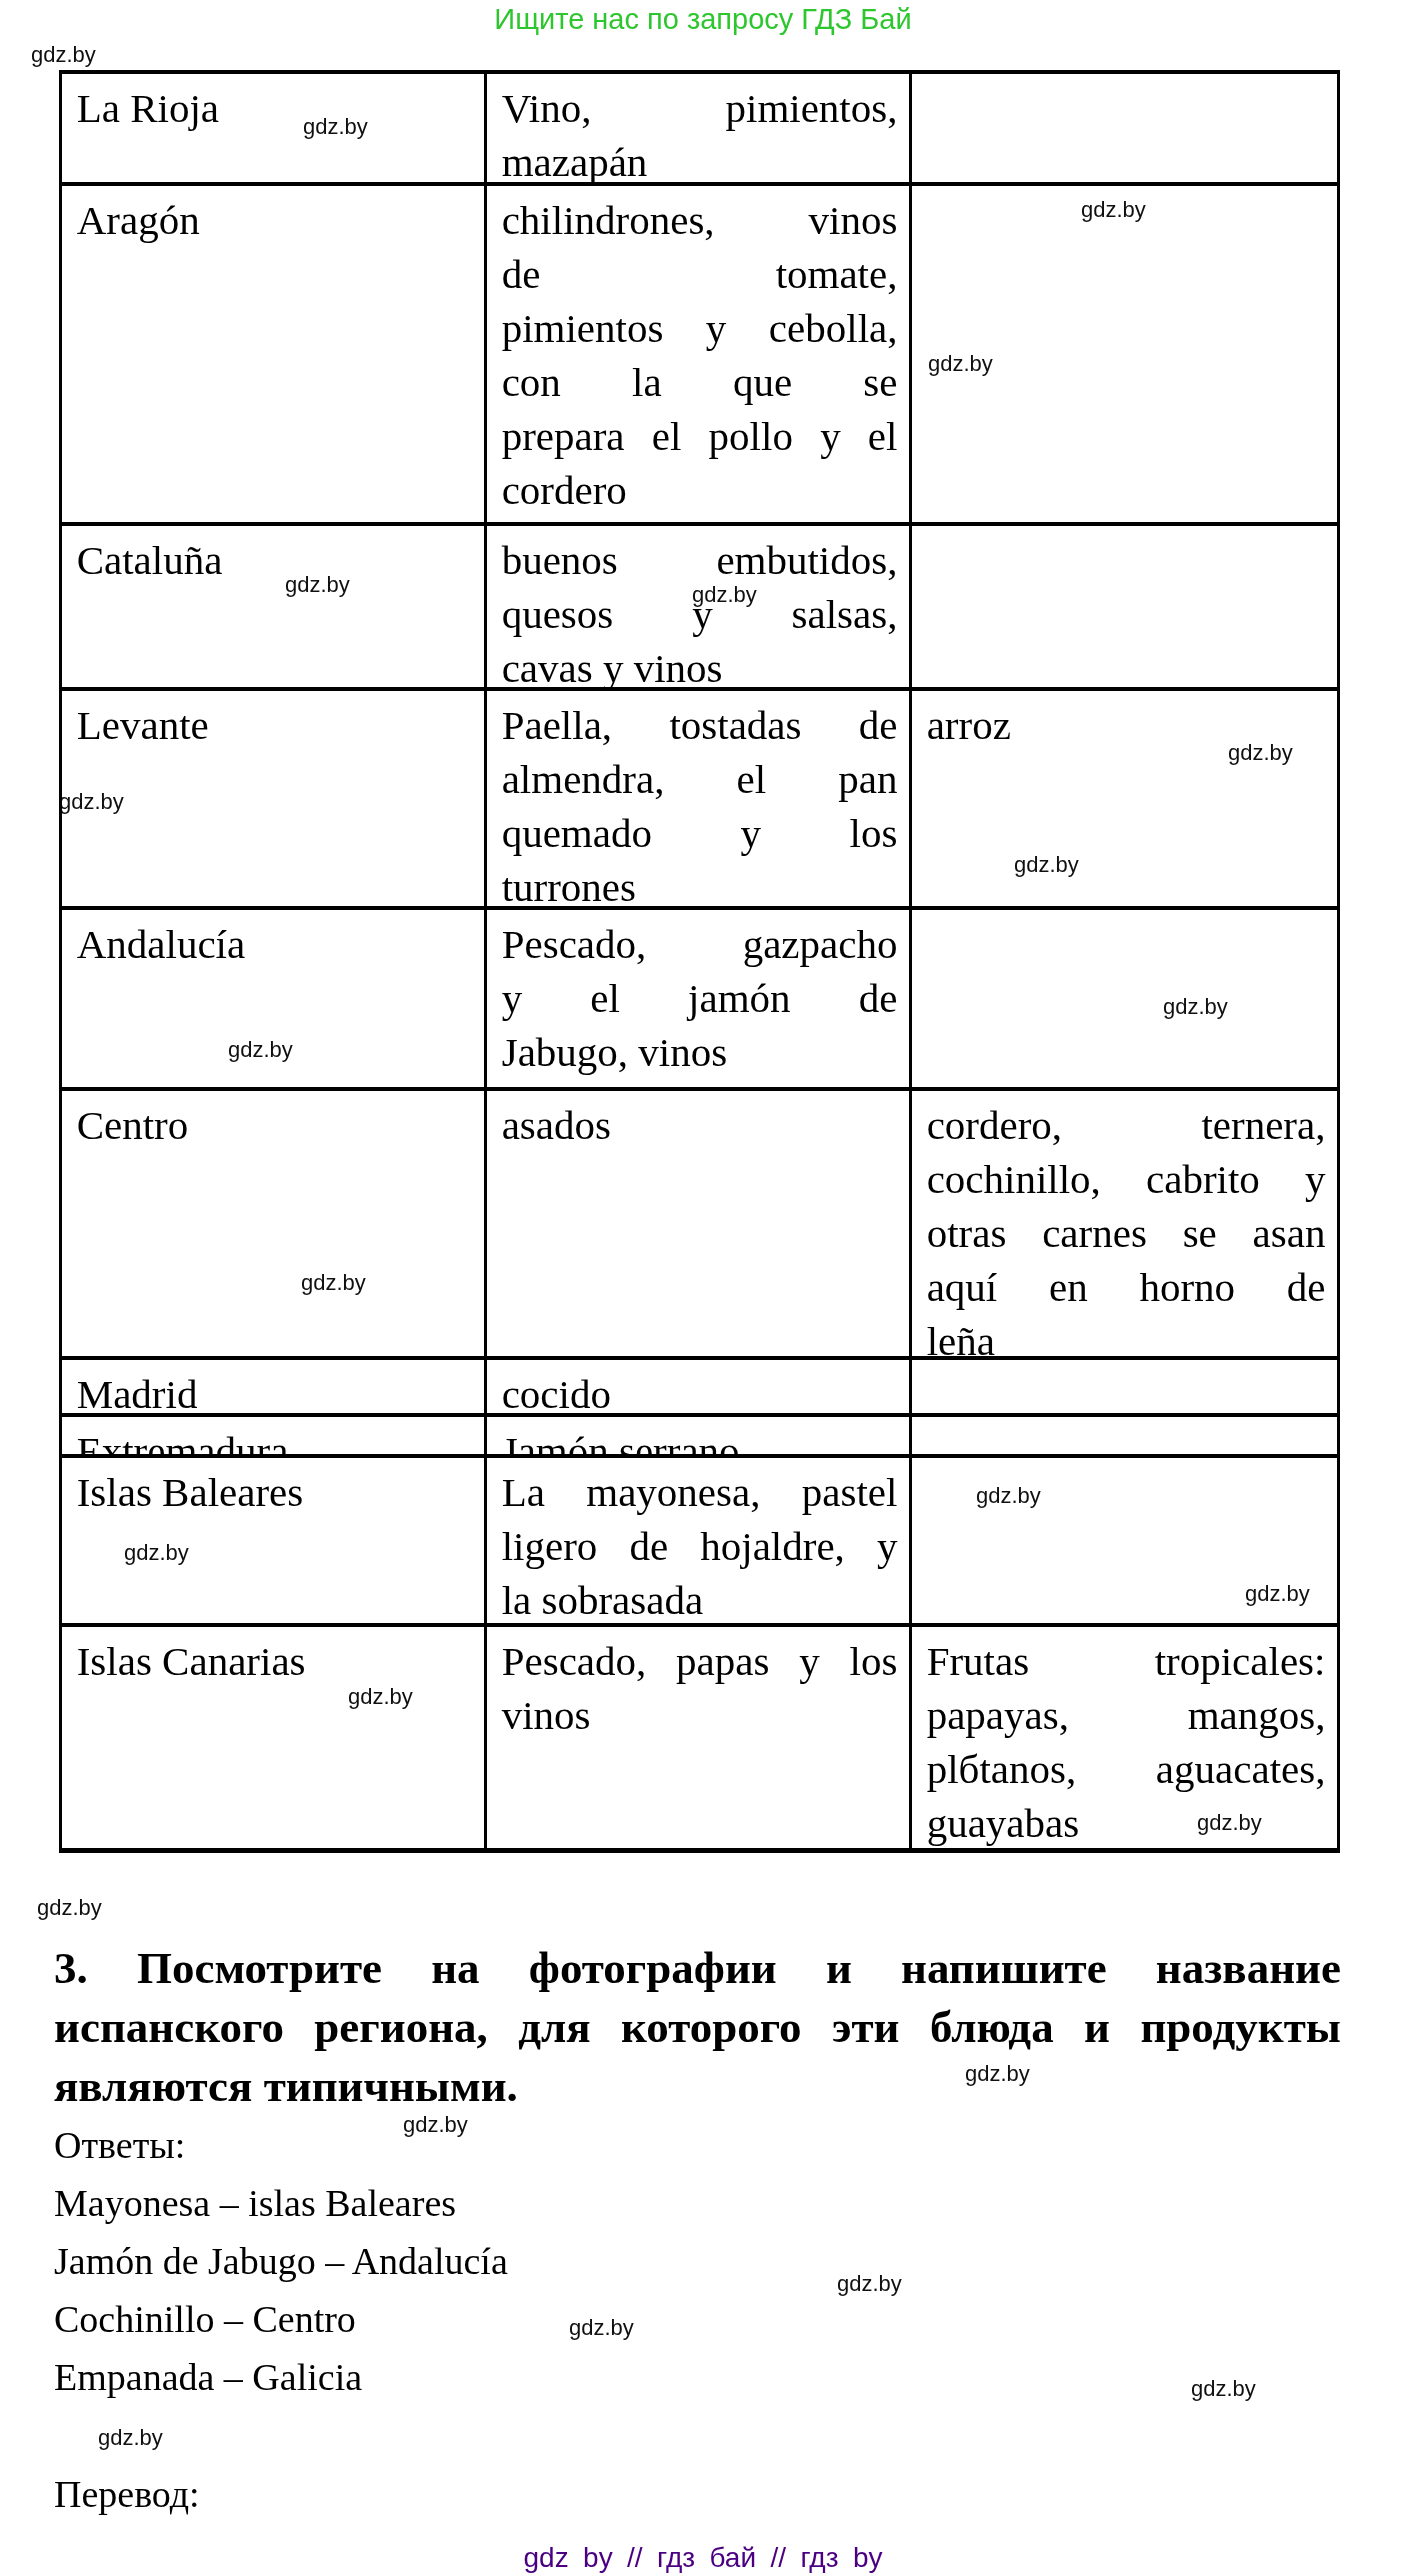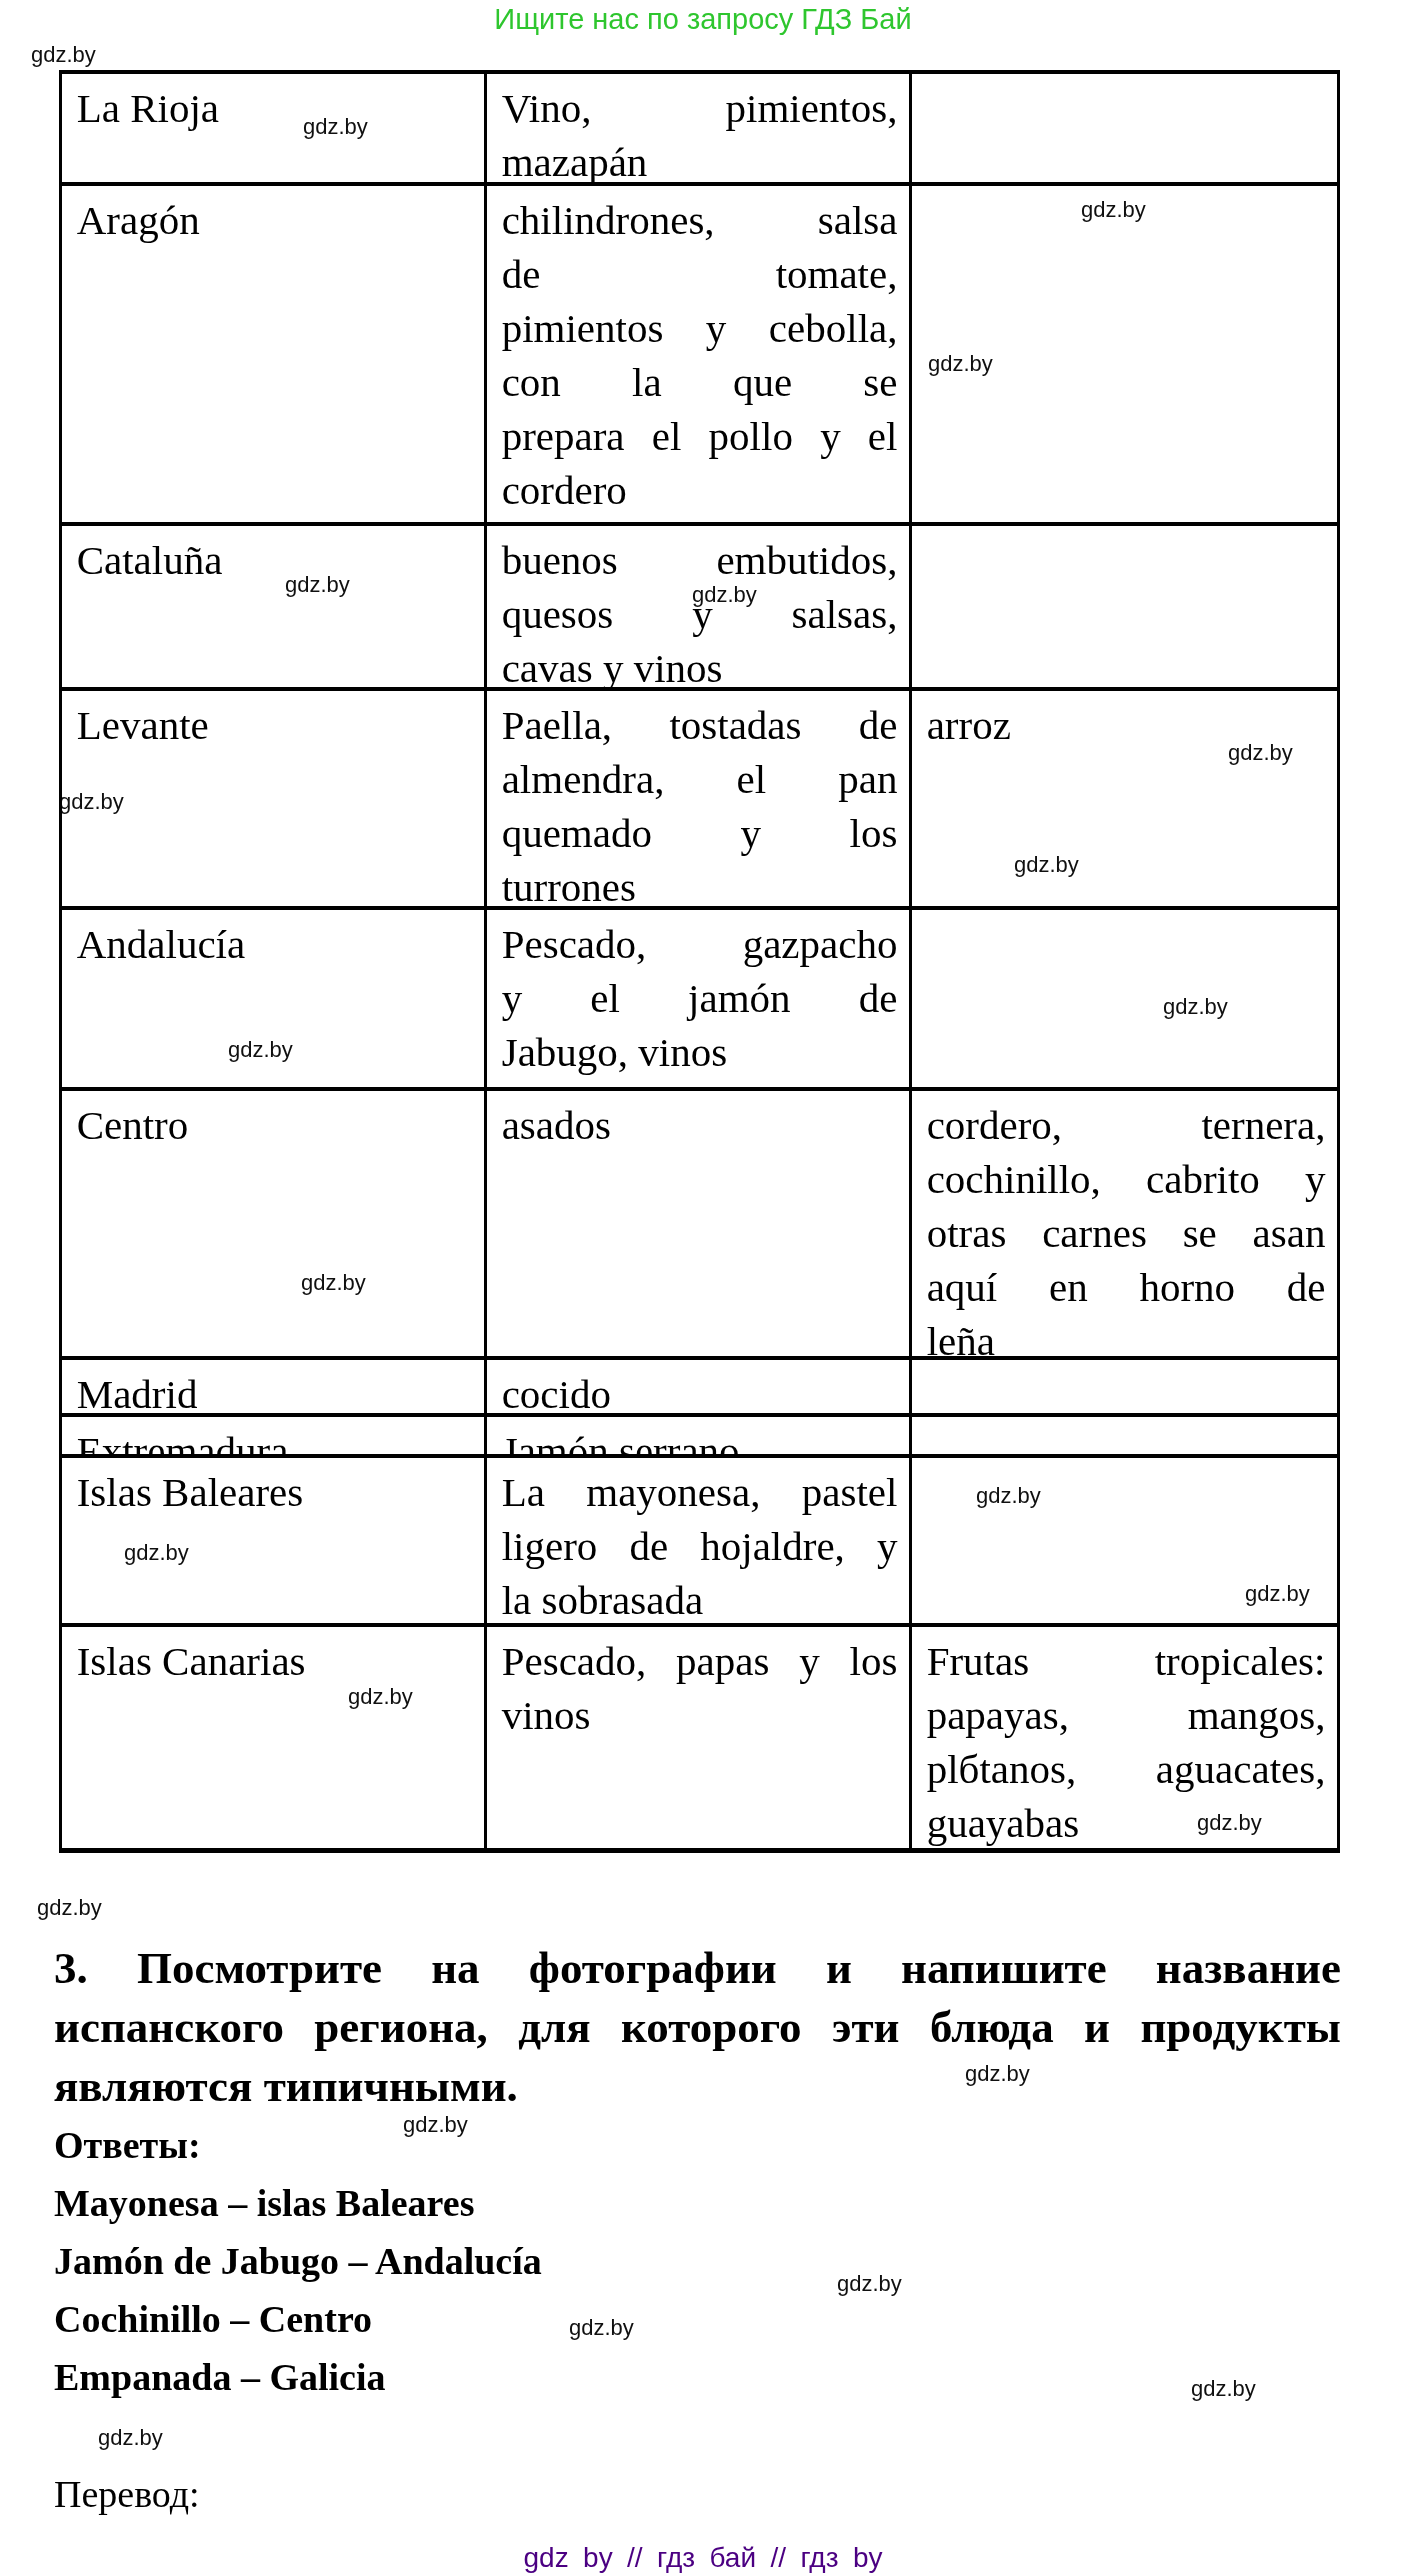--- a/index.html
+++ b/index.html
@@ -52,21 +52,21 @@
   .cline{white-space:normal;}
   .cline.just{text-align:justify;text-align-last:justify;}
   
   .task{
     position:absolute;left:54px;top:1939px;width:1287px;
     font-size:45px;font-weight:bold;line-height:59px;
   }
   .task .tline.just{text-align:justify;text-align-last:justify;}
   .answers{
     position:absolute;left:54px;top:2116px;width:1287px;
-    font-size:38px;line-height:58px;font-weight:bold;
+    font-size:38px;line-height:58px;font-weight:normal;
   }
   .translation{
     position:absolute;left:54px;top:2465px;width:1287px;
     font-size:38px;line-height:58px;
   }
   .footer{
     position:absolute;top:2542px;left:0;width:100%;
     text-align:center;
     font-family:"Liberation Sans", sans-serif;
     font-size:28px;line-height:31px;word-spacing:6.6px;
@@ -115,21 +115,21 @@
           <div class="cline just">Vino, pimientos,</div>
           <div class="cline">mazapán</div>
         </div>
         <div class="tcell c3"></div>
       </div>
       <div class="trow" style="height: 340px;">
         <div class="tcell c1">
           <div class="cline">Aragón</div>
         </div>
         <div class="tcell c2">
-          <div class="cline just">chilindrones, salsa</div>
+          <div class="cline just">chilindrones, vinos</div>
           <div class="cline just">de tomate,</div>
           <div class="cline just">pimientos y cebolla,</div>
           <div class="cline just">con la que se</div>
           <div class="cline just">prepara el pollo y el</div>
           <div class="cline">cordero</div>
         </div>
         <div class="tcell c3"></div>
       </div>
       <div class="trow" style="height: 165px;">
         <div class="tcell c1">

